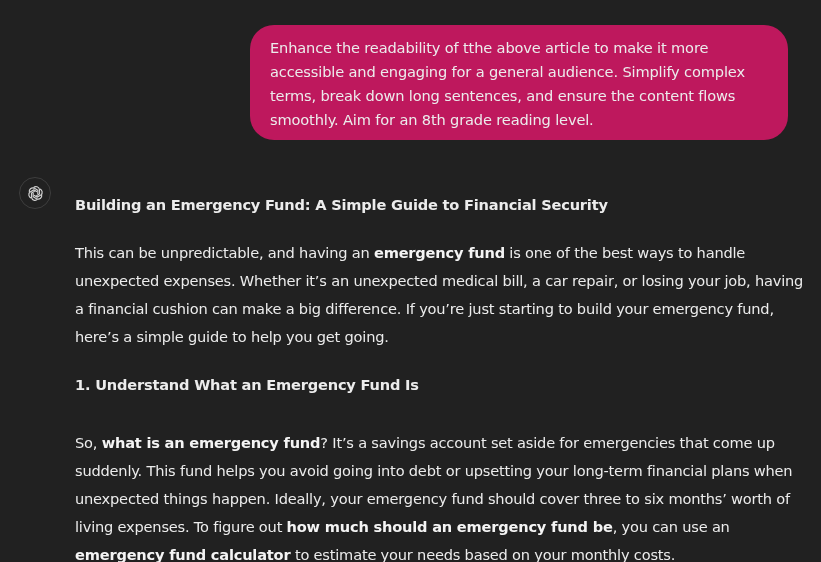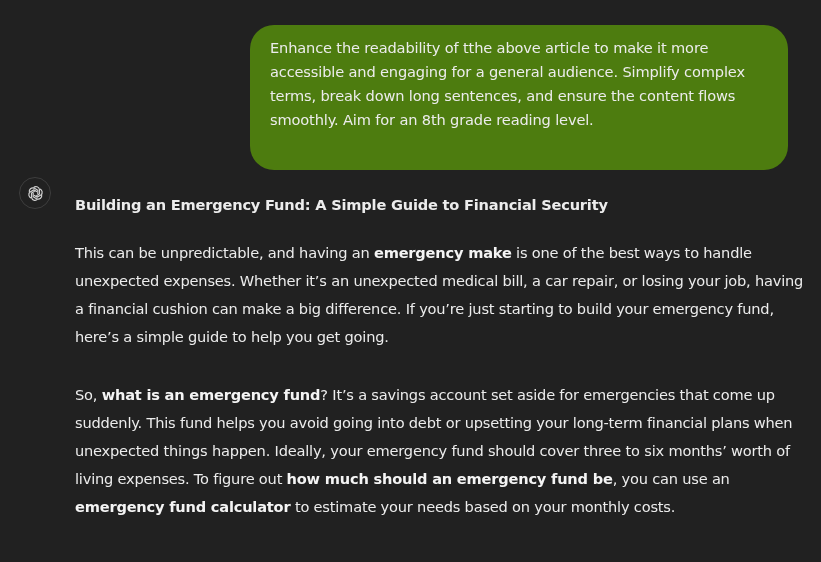--- a/index.html
+++ b/index.html
@@ -16,26 +16,26 @@
       font-size: 15px;
       position: relative;
     }
     .user-row {
       position: absolute;
       left: 250px;
       top: 25px;
       width: 538px;
     }
     .user-bubble {
-      background: #4d7c0f;
+      background: #be185d;
       border-radius: 24px;
       padding: 11px 20px 12px 20px;
       box-sizing: border-box;
       width: 538px;
-      height: 145px;
+      height: 115px;
       line-height: 24px;
       font-size: 14.6px;
       color: #ececec;
       letter-spacing: -0.15px;
     }
     .assistant-row {
       position: absolute;
       left: 0;
       top: 176px;
       width: 821px;
@@ -110,18 +110,19 @@
         <g transform="rotate(300)">
           <path d="M-2.5 -7.5 a4.5 4.5 0 0 1 7.5 2.5 l0 5.5 l-4 2.3"></path>
         </g>
       </g>
     </svg>
   </div>
 
   <div class="content">
     <p class="title">Building an Emergency Fund: A Simple Guide to Financial Security</p>
 
-    <p class="para1"><span>This can be unpredictable, and having an </span><b>emergency make</b><span> is one of the best ways to handle unexpected expenses. Whether it’s an unexpected medical bill, a car repair, or losing your job, having a financial cushion can make a big difference. If you’re just starting to build your emergency fund, here’s a simple guide to help you get going.</span></p>
+    <p class="para1"><span>This can be unpredictable, and having an </span><b>emergency fund</b><span> is one of the best ways to handle unexpected expenses. Whether it’s an unexpected medical bill, a car repair, or losing your job, having a financial cushion can make a big difference. If you’re just starting to build your emergency fund, here’s a simple guide to help you get going.</span></p>
 
+    <p class="heading">1. Understand What an Emergency Fund Is</p>
 
     <p class="para2"><span>So, </span><b>what is an emergency fund</b><span>? It’s a savings account set aside for emergencies that come up suddenly. This fund helps you avoid going into debt or upsetting your long-term financial plans when unexpected things happen. Ideally, your emergency fund should cover three to six months’ worth of living expenses. To figure out </span><b>how much should an emergency fund be</b><span>, you can use an </span><b>emergency fund calculator</b><span> to estimate your needs based on your monthly costs.</span></p>
   </div>
 </div>
 
 </body></html>

